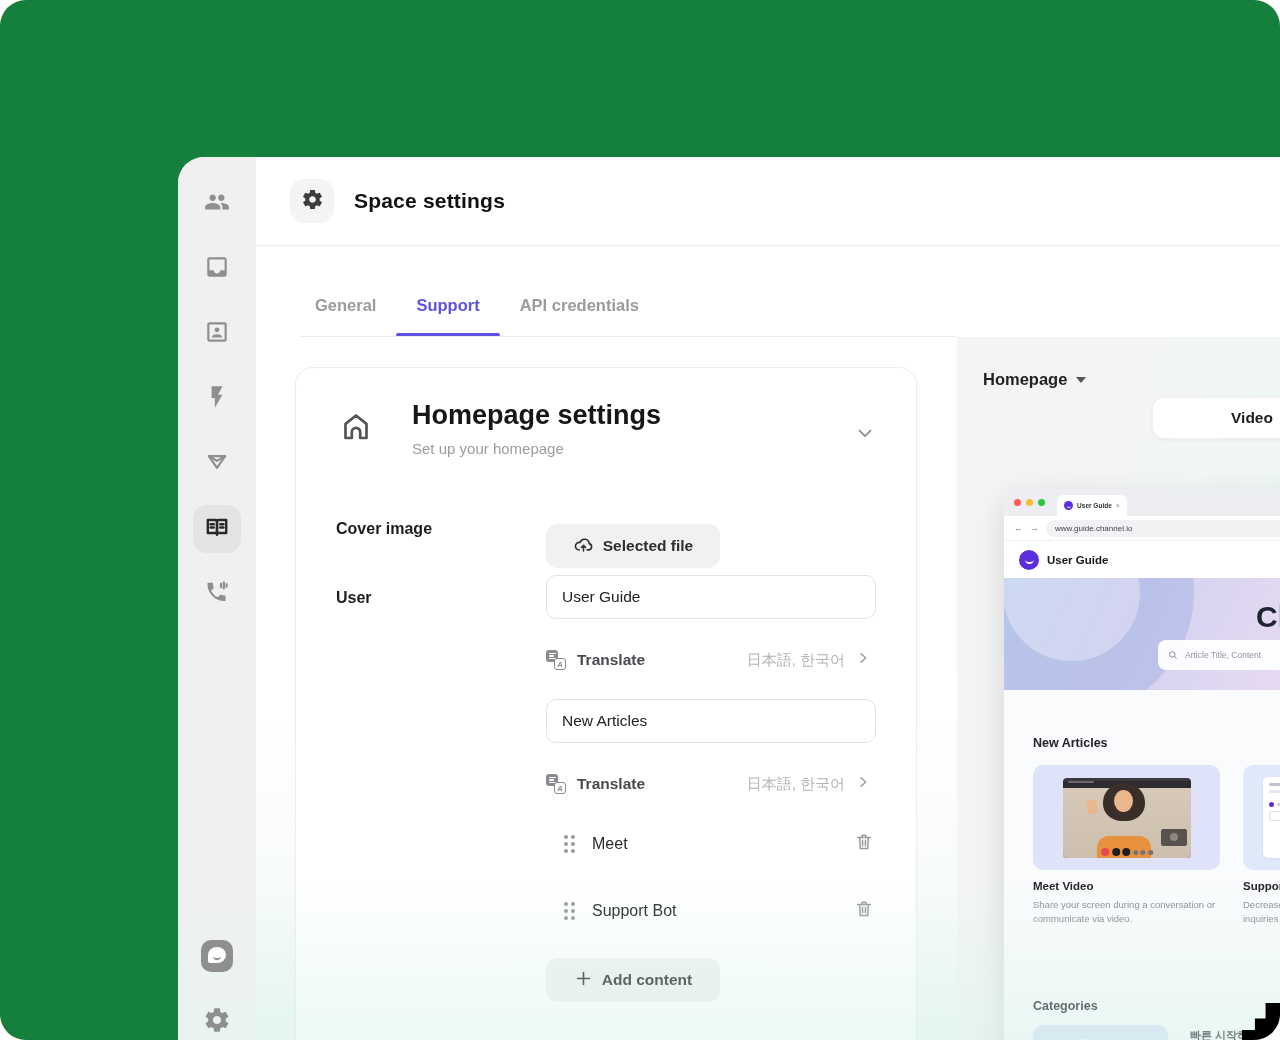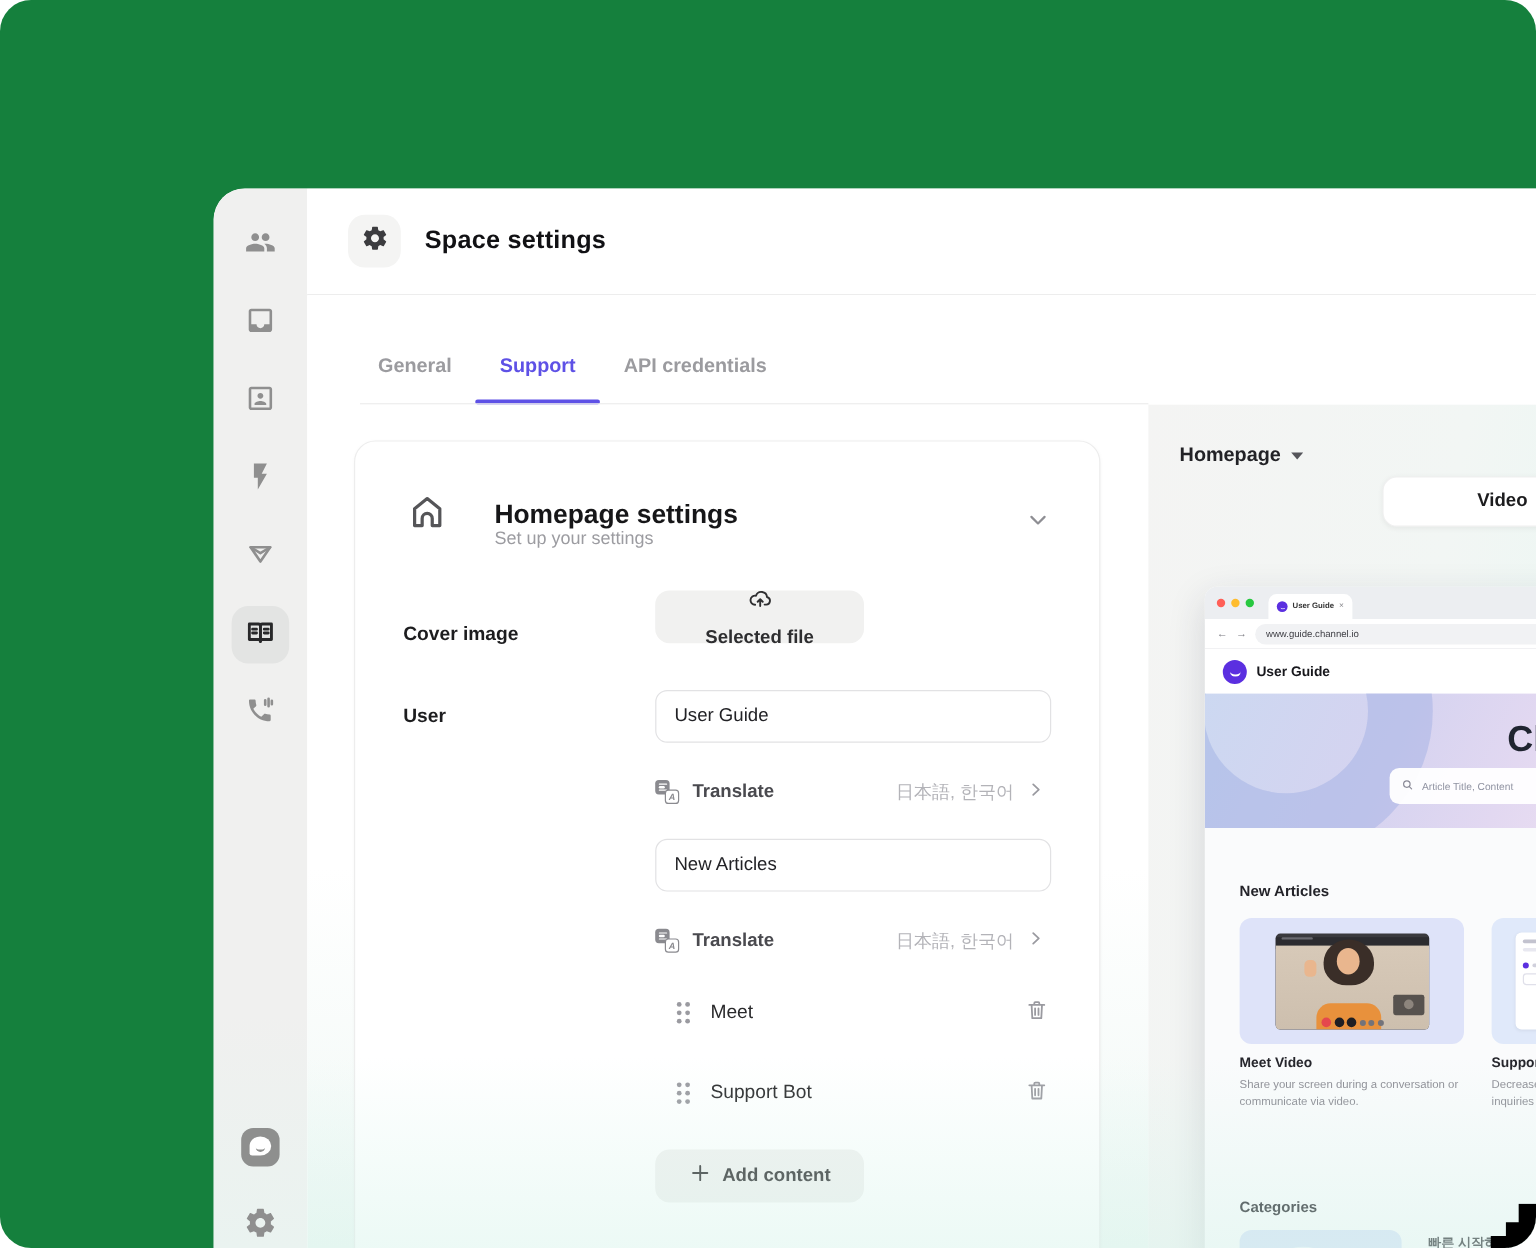--- a/index.html
+++ b/index.html
@@ -37,21 +37,21 @@
   .tab.active::after { content:""; position:absolute; left:0; right:0; bottom:0; height:4px; background:#5E51E6; border-radius:3px; }
 
   .content { position:absolute; top:180px; left:0; right:0; bottom:0; overflow:hidden; }
   .form-panel { position:absolute; left:0; top:0; bottom:0; width:701px; background:linear-gradient(180deg,#ffffff 55%,#f0f8f5 100%); }
   .preview-panel { position:absolute; left:701px; top:0; right:0; bottom:0; background:linear-gradient(100deg,#f4f4f3 0%,#f2f6f4 60%,#ebf7f3 100%); }
   .bottom-glow { position:absolute; left:0; right:0; bottom:0; height:160px; background:linear-gradient(180deg,rgba(220,246,238,0) 0%,rgba(213,243,234,.45) 100%); pointer-events:none; z-index:9; }
 
   
   .card { position:absolute; left:39px; top:30px; width:622px; height:720px; background:#fff; border:1px solid #ededed; border-radius:18px; box-shadow:0 1px 3px rgba(0,0,0,.03); }
   .card .home-ic { position:absolute; left:42px; top:40px; }
-  .card-title { position:absolute; left:116px; top:48px; font-size:22px; font-weight:700; color:#161618; }
+  .card-title { position:absolute; left:116px; top:32px; font-size:27px; font-weight:700; color:#161618; }
   .card-sub { position:absolute; left:116px; top:72px; font-size:15px; color:#9c9ca1; }
   .collapse-ic { position:absolute; left:558px; top:54px; cursor:pointer; }
   .flabel { position:absolute; left:40px; font-size:16px; font-weight:700; color:#1d1d1f; line-height:1.4; }
   .btn-gray { position:absolute; left:250px; width:174px; height:44px; background:#f1f1f0; border:none; border-radius:12px; display:flex; align-items:center; justify-content:center; gap:9px; font-size:15.5px; font-weight:700; color:#2e2e30; cursor:pointer; font-family:inherit; }
   .tinput { position:absolute; left:250px; width:330px; height:44px; border:1px solid #e2e2e4; border-radius:10px; padding:0 15px; font-size:15.5px; color:#222226; background:#fff; font-family:inherit; outline:none; }
   .trow { position:absolute; left:250px; width:325px; height:30px; display:flex; align-items:center; cursor:pointer; }
   .t-icon { position:relative; width:20px; height:20px; margin-right:11px; }
   .t-icon .b1 { position:absolute; left:0; top:0; width:12px; height:12px; background:#8a8a8f; border-radius:3px; }
   .t-icon .b1 i { position:absolute; left:2.5px; display:block; height:1.5px; background:#fff; border-radius:1px; }
   .t-icon .b2 { position:absolute; right:0; bottom:0; width:12px; height:12px; background:#fff; border:1.6px solid #8a8a8f; border-radius:3px; color:#8a8a8f; font-size:7.5px; font-weight:700; font-style:normal; display:flex; align-items:center; justify-content:center; }
@@ -208,27 +208,27 @@
       </div>
 
       <div class="content">
         <div class="form-panel">
 
           <div class="card">
             <span class="home-ic"><svg viewBox="0 0 24 24" width="36" height="36">
                   <path fill="none" stroke="#555558" stroke-width="1.8" stroke-linejoin="round" d="M5 20V10.6L12 5l7 5.6V20h-4.2v-4a2.8 2.8 0 0 0-5.6 0v4z"></path>
                 </svg></span>
             <div class="card-title">Homepage settings</div>
-            <div class="card-sub">Set up your settings</div>
+            <div class="card-sub">Set up your homepage</div>
             <span class="collapse-ic"><svg viewBox="0 0 24 24" width="22" height="22">
                   <path fill="none" stroke="#8e8e93" stroke-width="2" stroke-linecap="round" stroke-linejoin="round" d="M6 9.5l6 6 6-6"></path>
                 </svg></span>
 
             <div class="flabel" style="top:150px;">Cover image</div>
-            <button class="btn-gray" style="top:124px;flex-direction:column;">
+            <button class="btn-gray" style="top:156px;">
               <span><svg viewBox="0 0 24 24" width="21" height="21">
                     <path fill="none" stroke="#2e2e30" stroke-width="1.8" stroke-linecap="round" stroke-linejoin="round" d="M7.2 18.2a4.3 4.3 0 1 1 .8-8.5 5.4 5.4 0 0 1 10.5 1.3 3.6 3.6 0 0 1-1 7.1h-1.3"></path>
                     <path fill="none" stroke="#2e2e30" stroke-width="1.8" stroke-linecap="round" stroke-linejoin="round" d="M12 19.5v-6.3M9.6 15.4 12 13l2.4 2.4"></path>
                   </svg></span>
               <span>Selected file</span>
             </button>
 
             <div class="flabel" style="top:219px;">User</div>
             <input class="tinput" style="top: 207px;" value="User Guide">
 

